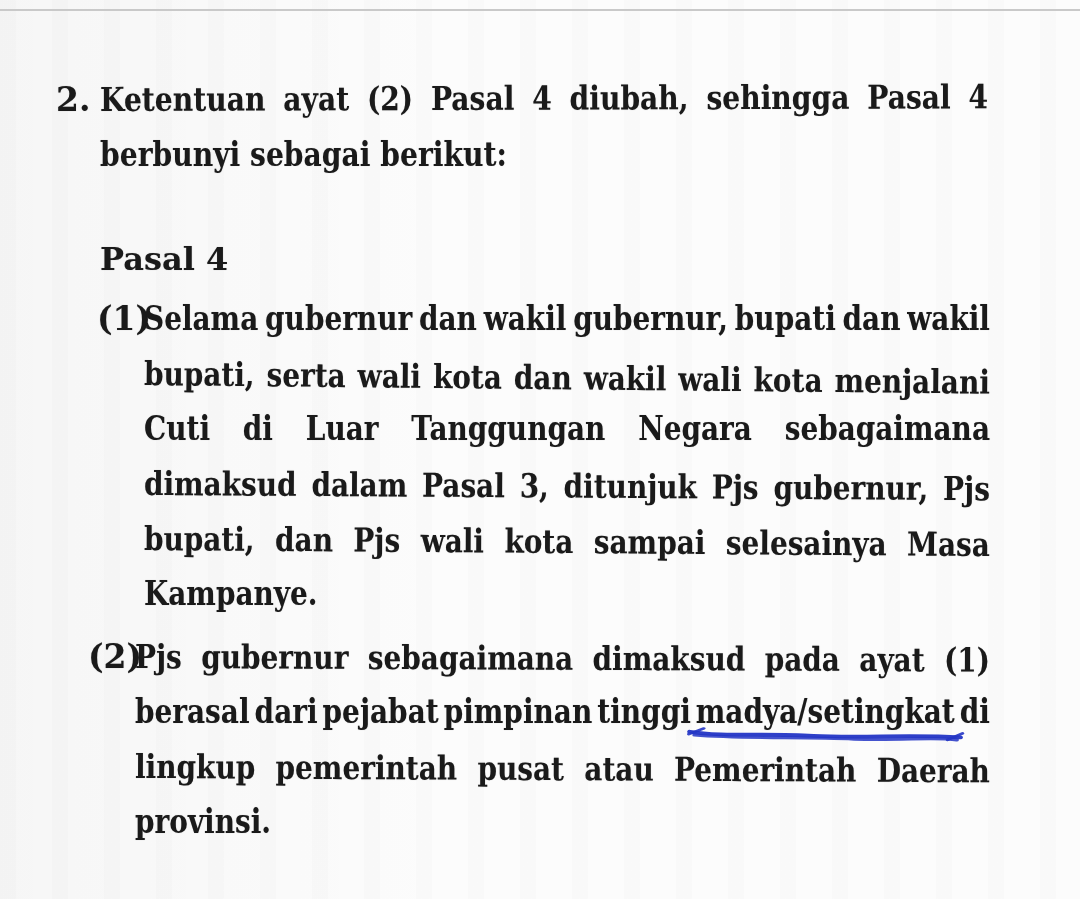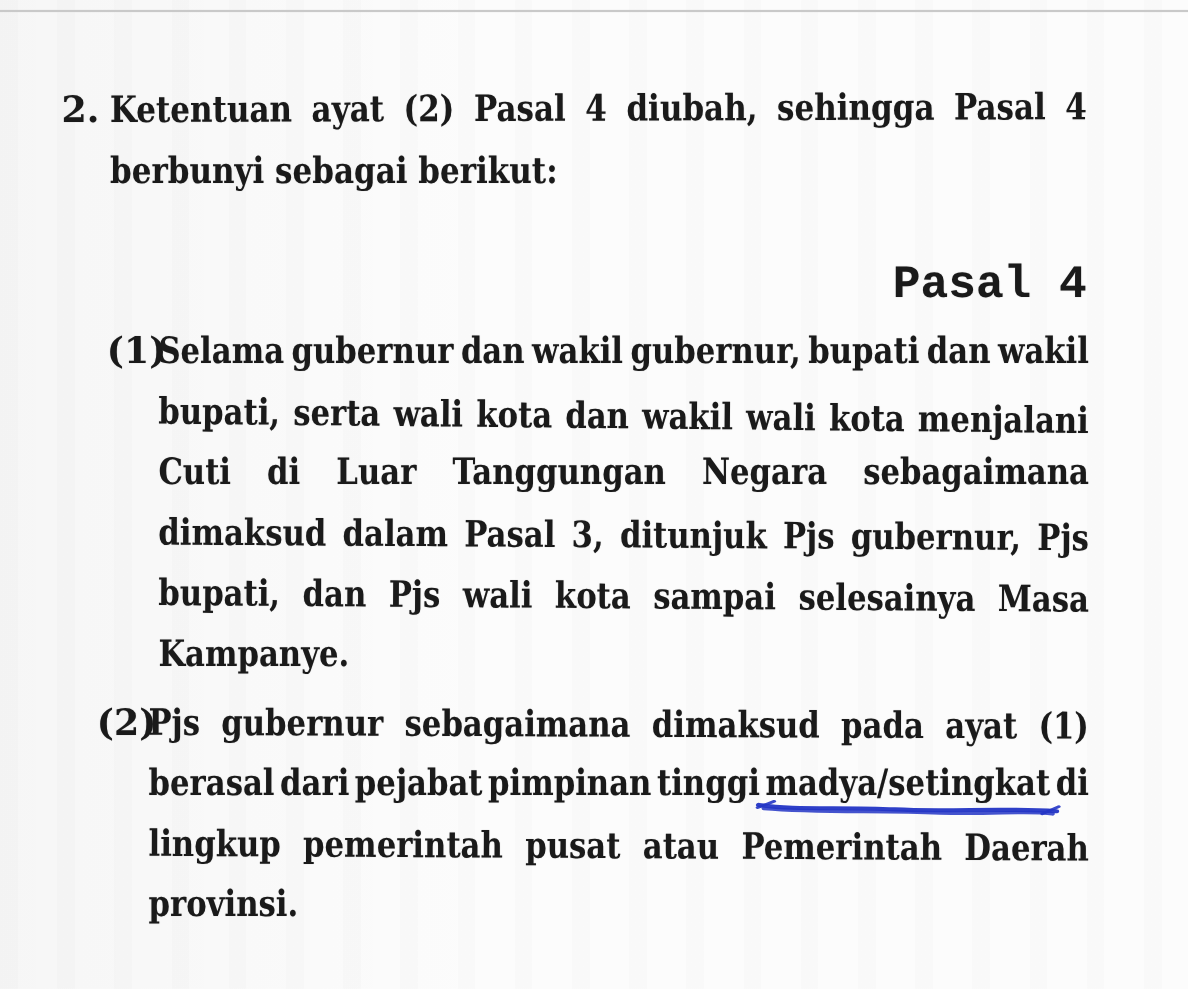--- a/index.html
+++ b/index.html
@@ -23,21 +23,21 @@
   
   .jl{display:flex;justify-content:space-between;height:55px;line-height:55px;white-space:nowrap;transform-origin:0 50%;}
   .ll{height:55px;line-height:55px;white-space:nowrap;}
   .seg{display:contents;}
 
   .item2{left:56px;top:72px;width:980px;}
   .item2 .body{margin-left:44px;width:1040px;transform:scaleX(.854);}
   .item2 .jl:nth-child(1){transform:rotate(-.15deg);}
 
   .heading{position:absolute;left:100px;top:239px;width:888px;margin:0;
-    font-size:42px;font-weight:700;text-align:right;line-height:40px;font-family:Liberation Mono, monospace;}
+    font-size:32px;font-weight:700;text-align:left;line-height:40px;}
 
   .c1{left:97px;top:291px;width:1000px;}
   .c1 .body{margin-left:47px;width:1000px;transform:scaleX(.846);}
   .c1 .jl:nth-child(2){transform:rotate(.5deg);}
   .c1 .jl:nth-child(4){transform:rotate(.3deg);}
   .c1 .jl:nth-child(5){transform:rotate(.35deg);}
 
   .c2{left:88px;top:629px;width:1010px;}
   .c2 .body{margin-left:47px;width:1010px;transform:scaleX(.8465);}
   .c2 .jl:nth-child(1){transform:rotate(.2deg);}

